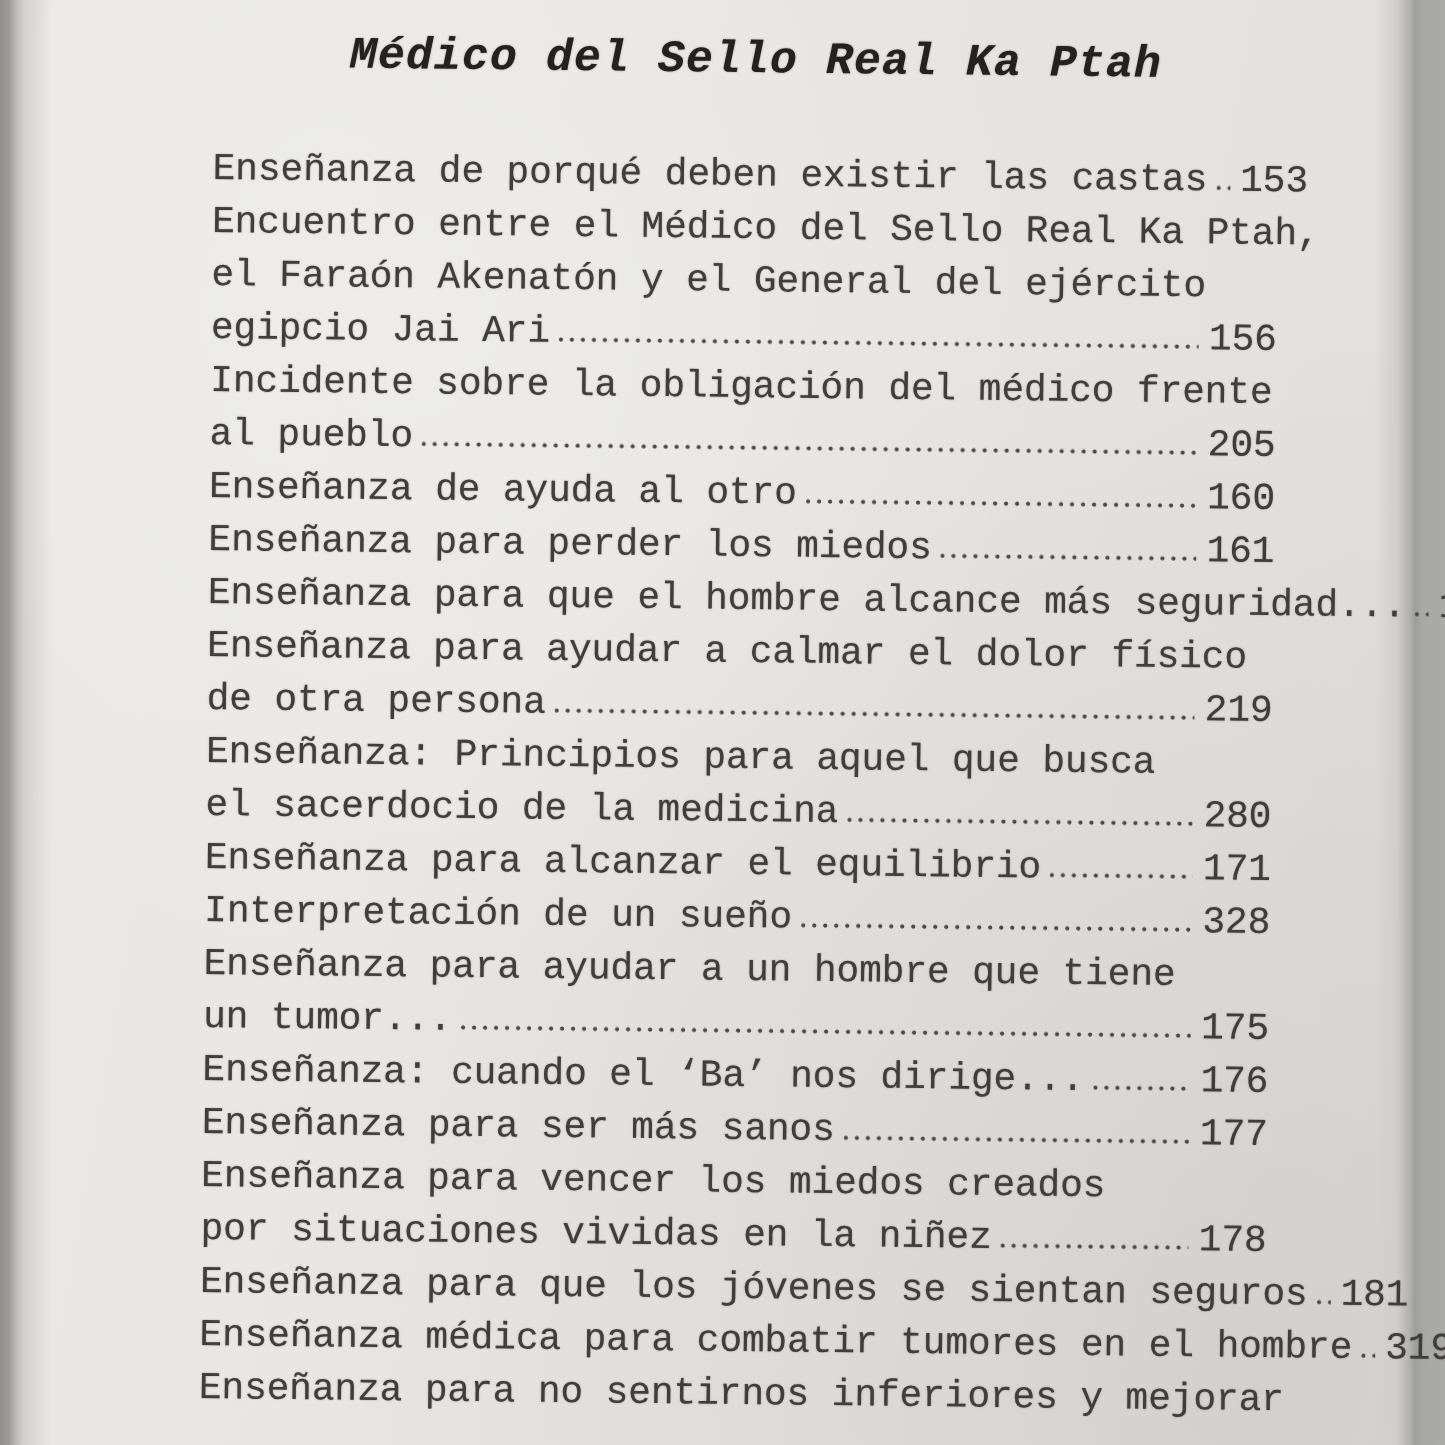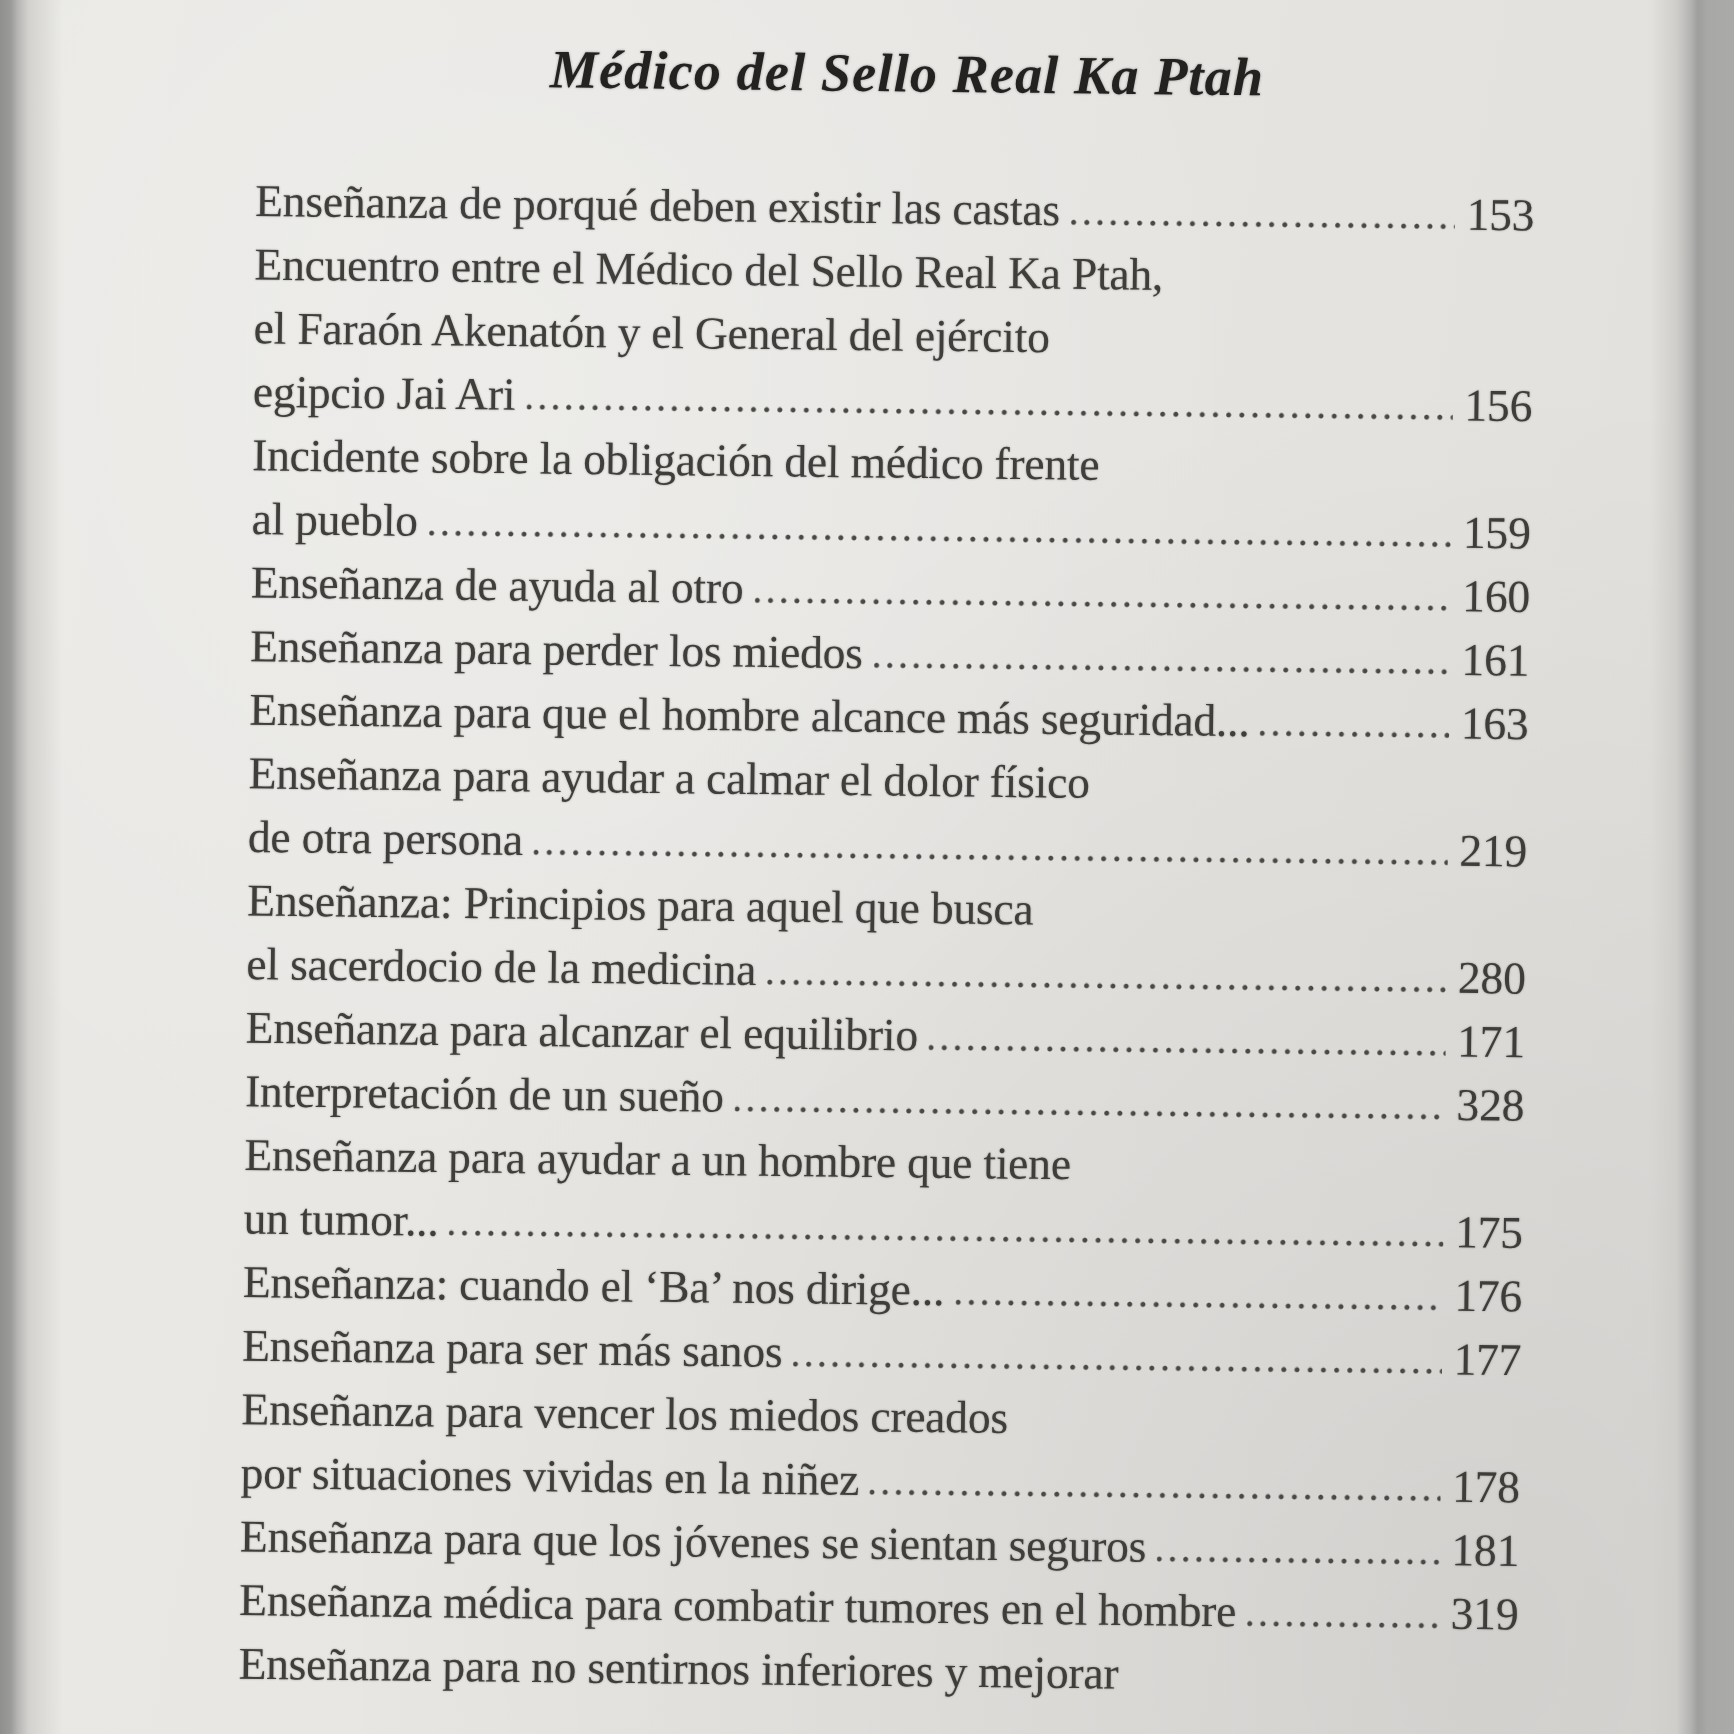--- a/index.html
+++ b/index.html
@@ -6,21 +6,21 @@
     margin: 0;
     padding: 0;
     background: #a9a9a7;
   }
   .photo {
     position: relative;
     width: 1445px;
     height: 1445px;
     overflow: hidden;
     background: linear-gradient(100deg, #eae9e6 0%, #e7e6e3 40%, #e3e2df 78%, #dfdedb 100%);
-    font-family: Liberation Serif, serif;
+    font-family: Liberation Mono, monospace;
   }
   
   .vignette {
     position: absolute; inset: 0;
     background:
       radial-gradient(ellipse at 28% 22%, rgba(255,255,255,0.22) 0%, rgba(255,255,255,0) 45%),
       radial-gradient(ellipse at 85% 95%, rgba(0,0,0,0.07) 0%, rgba(0,0,0,0) 55%);
     pointer-events: none;
   }
   
@@ -124,21 +124,21 @@
           <span class="t">egipcio Jai Ari</span>
           <span class="leader"></span>
           <span class="num">156</span>
         </div>
         <div class="toc-line">
           <span class="t">Incidente sobre la obligación del médico frente</span>
         </div>
         <div class="toc-line">
           <span class="t">al pueblo</span>
           <span class="leader"></span>
-          <span class="num">159</span>
+          <span class="num">205</span>
         </div>
         <div class="toc-line">
           <span class="t">Enseñanza de ayuda al otro</span>
           <span class="leader"></span>
           <span class="num">160</span>
         </div>
         <div class="toc-line">
           <span class="t">Enseñanza para perder los miedos</span>
           <span class="leader"></span>
           <span class="num">161</span>

